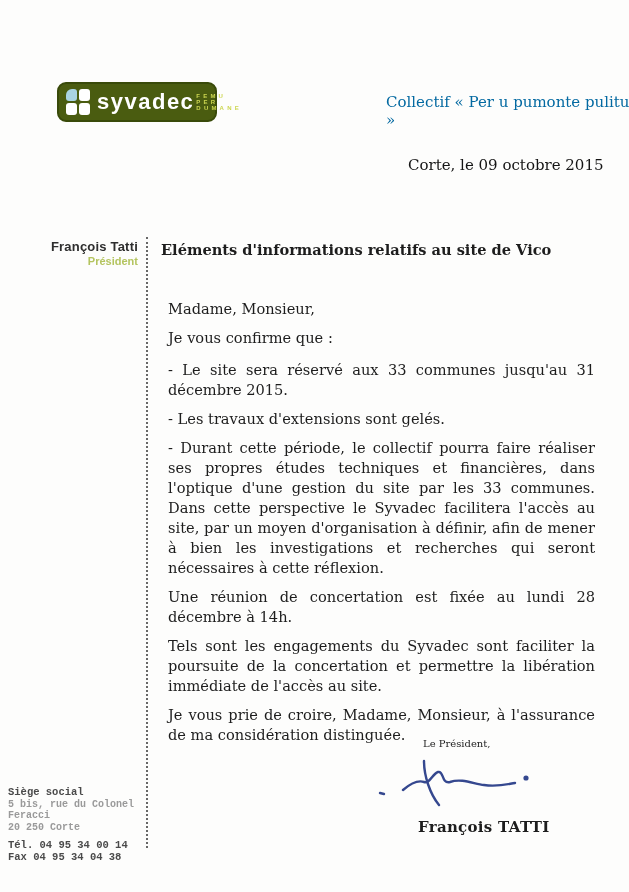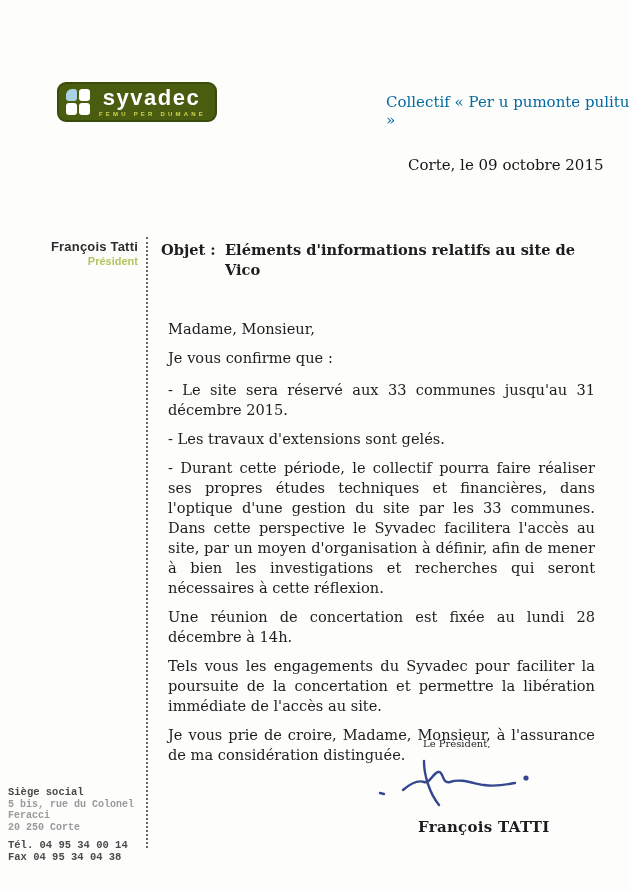--- a/index.html
+++ b/index.html
@@ -17,21 +17,21 @@
     background:#4a5c10;border:2px solid #394a0a;border-radius:9px;
     box-sizing:border-box;display:flex;align-items:center;padding:0 7px;
   }
   .logo-grid{
     width:25px;height:26px;display:grid;
     grid-template-columns:11px 11px;grid-template-rows:12px 12px;
     gap:2px;margin-right:6px;flex:none;
   }
   .logo-grid .sq{border-radius:3px 3px 3px 3px;background:#ffffff;}
   .logo-grid .sq.blue{background:#a9d3e2;border-radius:6px 3px 3px 3px;}
-  .logo-textwrap{display:flex;flex-direction:column;line-height:1;align-items:center;}
+  .logo-textwrap{display:flex;flex-direction:row;line-height:1;}
   .logo-name{
     font-family:"Liberation Sans", sans-serif;font-weight:bold;
     font-size:22px;color:#ffffff;letter-spacing:1.5px;
   }
   .logo-tagline{
     font-family:"Liberation Sans", sans-serif;font-weight:bold;
     font-size:6px;color:#ccd650;letter-spacing:3.2px;margin-top:2px;margin-left:2px;
   }
 
   
@@ -96,30 +96,29 @@
 
 <div class="abs sender">
   <div class="sender-name">François Tatti</div>
   <div class="sender-title">Président</div>
 </div>
 
 <div class="abs vline"></div>
 
 <div class="abs content">
   <div class="subject">
-    <span class="subject-label">Objet :</span>
     <span class="subject-text">Eléments d'informations relatifs au site de Vico</span>
   </div>
   <p>Madame, Monsieur,</p>
   <p class="gap">Je vous confirme que :</p>
   <p class="just">-  Le site sera réservé aux 33 communes jusqu'au 31 décembre 2015.</p>
   <p>-  Les travaux d'extensions sont gelés.</p>
   <p class="just">-  Durant cette période, le collectif pourra faire réaliser ses propres études techniques et financières, dans l'optique d'une gestion du site par les 33 communes. Dans cette perspective le Syvadec facilitera l'accès au site, par un moyen d'organisation à définir, afin de mener à bien les investigations et recherches qui seront nécessaires à cette réflexion.</p>
   <p class="just">Une réunion de concertation est fixée au lundi 28 décembre à 14h.</p>
-  <p class="just">Tels vous les engagements du Syvadec pour faciliter la poursuite de la concertation et permettre la libération immédiate de l'accès au site.</p>
+  <p class="just">Tels sont les engagements du Syvadec sont faciliter la poursuite de la concertation et permettre la libération immédiate de l'accès au site.</p>
   <p class="just">Je vous prie de croire, Madame, Monsieur, à l'assurance de ma considération distinguée.</p>
 </div>
 
 <div class="abs president-line">Le Président,</div>
 
 <svg class="abs signature" width="170" height="62" viewBox="0 0 170 62">
   <g fill="none" stroke="#35488f" stroke-width="2.4" stroke-linecap="round">
     <path d="M 2 41 l 4 1"></path>
     <path d="M 46 9 C 46 24, 52 42, 61 53"></path>
     <path d="M 25 38 C 32 32, 40 28, 46 30 C 52 32, 54 22, 60 20 C 66 18, 63 32, 72 30 C 84 26, 96 32, 106 33 C 120 35, 130 32, 137 31"></path>

